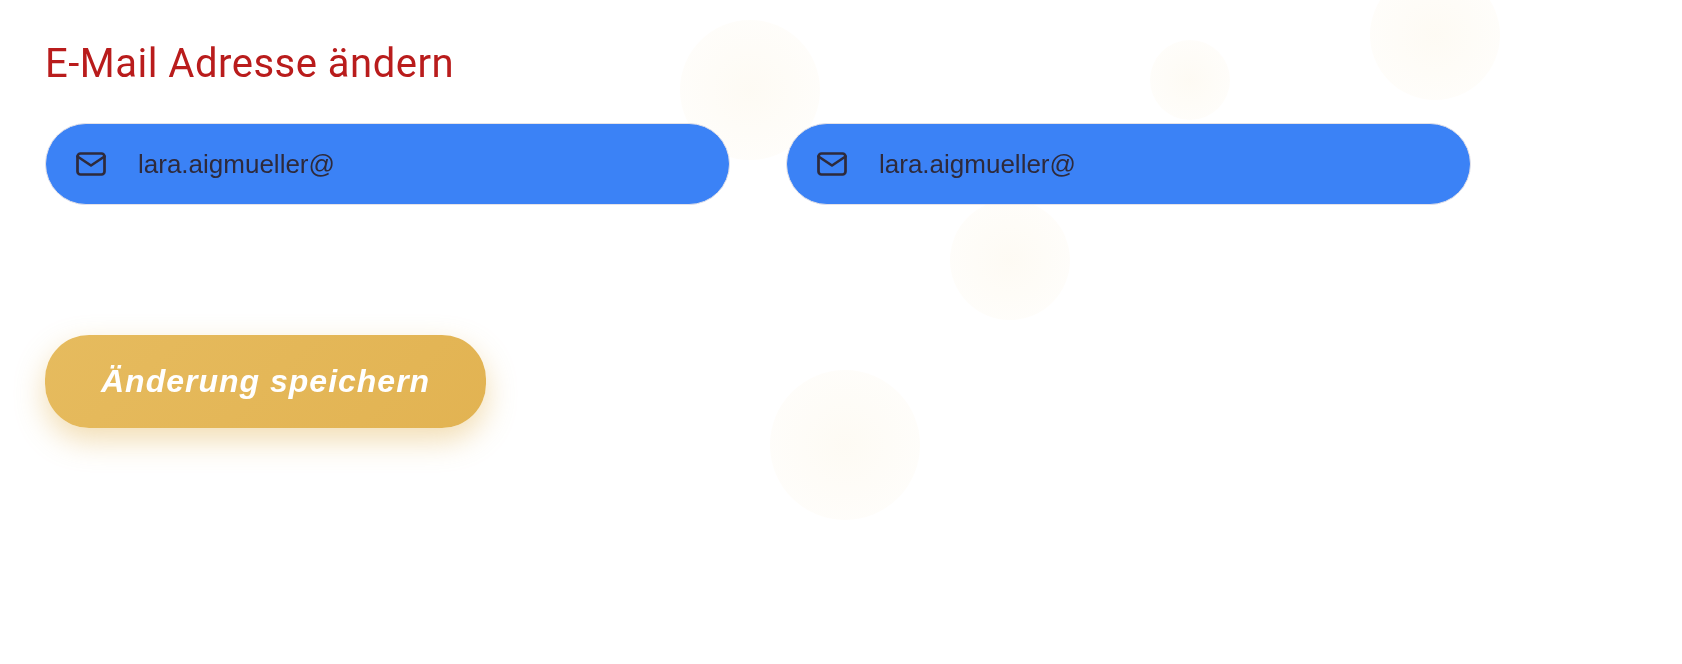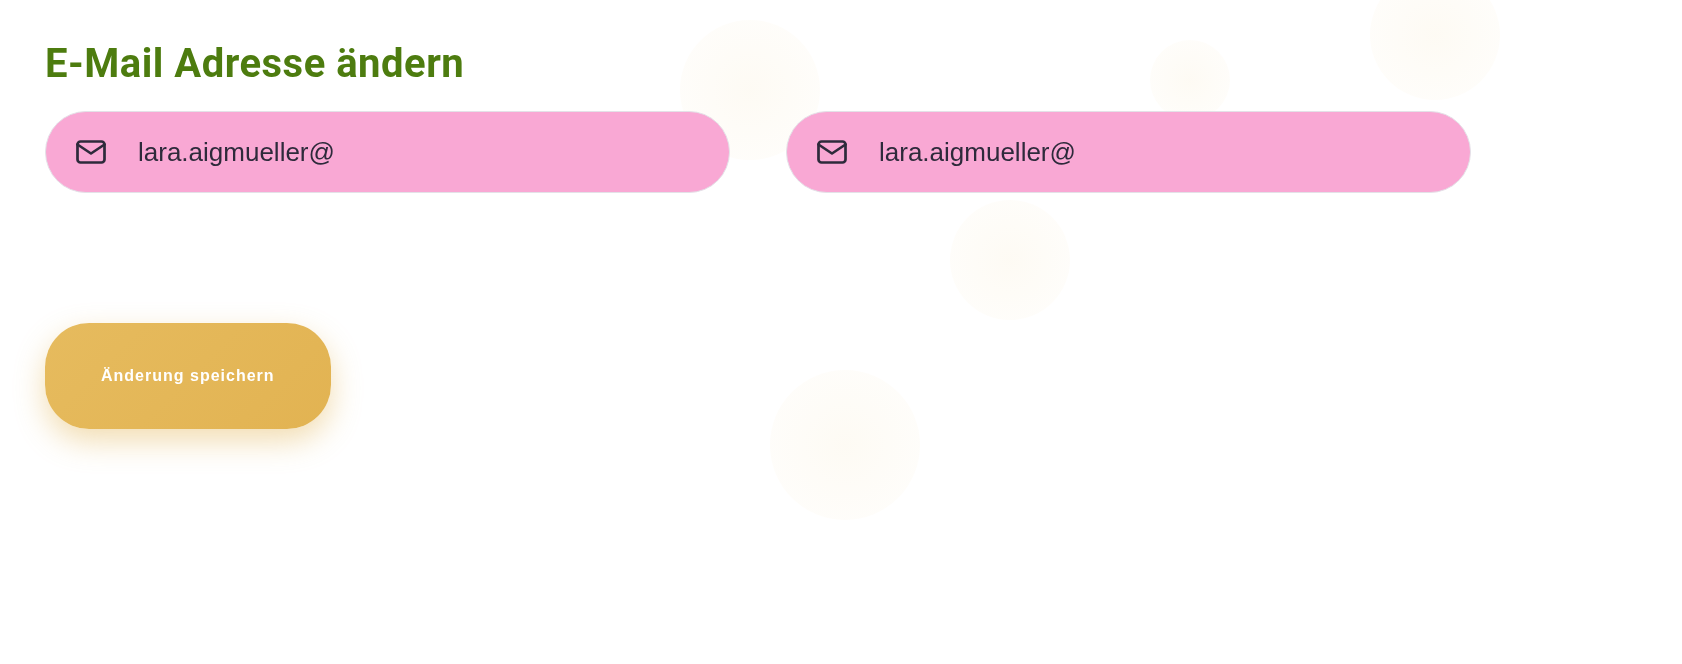--- a/index.html
+++ b/index.html
@@ -26,24 +26,24 @@
     .bg-circle.c2 { width: 80px;  height: 80px;  top: 40px; left: 1150px; }
     .bg-circle.c3 { width: 120px; height: 120px; top: 200px; left: 950px; }
     .bg-circle.c4 { width: 150px; height: 150px; top: 370px; left: 770px; }
     .bg-circle.c5 { width: 130px; height: 130px; top: -30px; left: 1370px; }
     .content {
       position: relative;
       z-index: 1;
     }
     .page-title {
       font-size: 40px;
-      font-weight: 700;
-      color: #4d7c0f;
+      font-weight: 400;
+      color: #b91c1c;
       letter-spacing: 0.5px;
-      margin-bottom: 24px;
+      margin-bottom: 36px;
     }
     .description {
       font-size: 26px;
       line-height: 1.65;
       color: #3d3a4a;
       margin-bottom: 100px;
       max-width: 1400px;
     }
     .form-row {
       display: flex;
@@ -65,35 +65,36 @@
       pointer-events: none;
     }
     .email-input {
       width: 100%;
       height: 82px;
       border: 1px solid #e4e2e8;
       border-radius: 42px;
       padding: 0 28px 0 92px;
       font-size: 26px;
       color: #2e2a3b;
-      background: #f9a8d4;
+      background: #3b82f6;
       outline: none;
     }
     .save-button {
       display: inline-block;
       background: linear-gradient(135deg, #e6bb5e, #e2b352);
       color: #ffffff;
-      font-size: 16px;
+      font-size: 32px;
       font-weight: 700;
       letter-spacing: 1px;
       border: none;
       border-radius: 44px;
-      padding: 44px 56px;
+      padding: 28px 56px;
       cursor: pointer;
       box-shadow: 0 12px 30px rgba(226, 180, 85, 0.45);
+      font-style: italic;
     }
   </style>
 </head>
 <body>
 
 <div class="bg-circle c1"></div>
 <div class="bg-circle c2"></div>
 <div class="bg-circle c3"></div>
 <div class="bg-circle c4"></div>
 <div class="bg-circle c5"></div>

